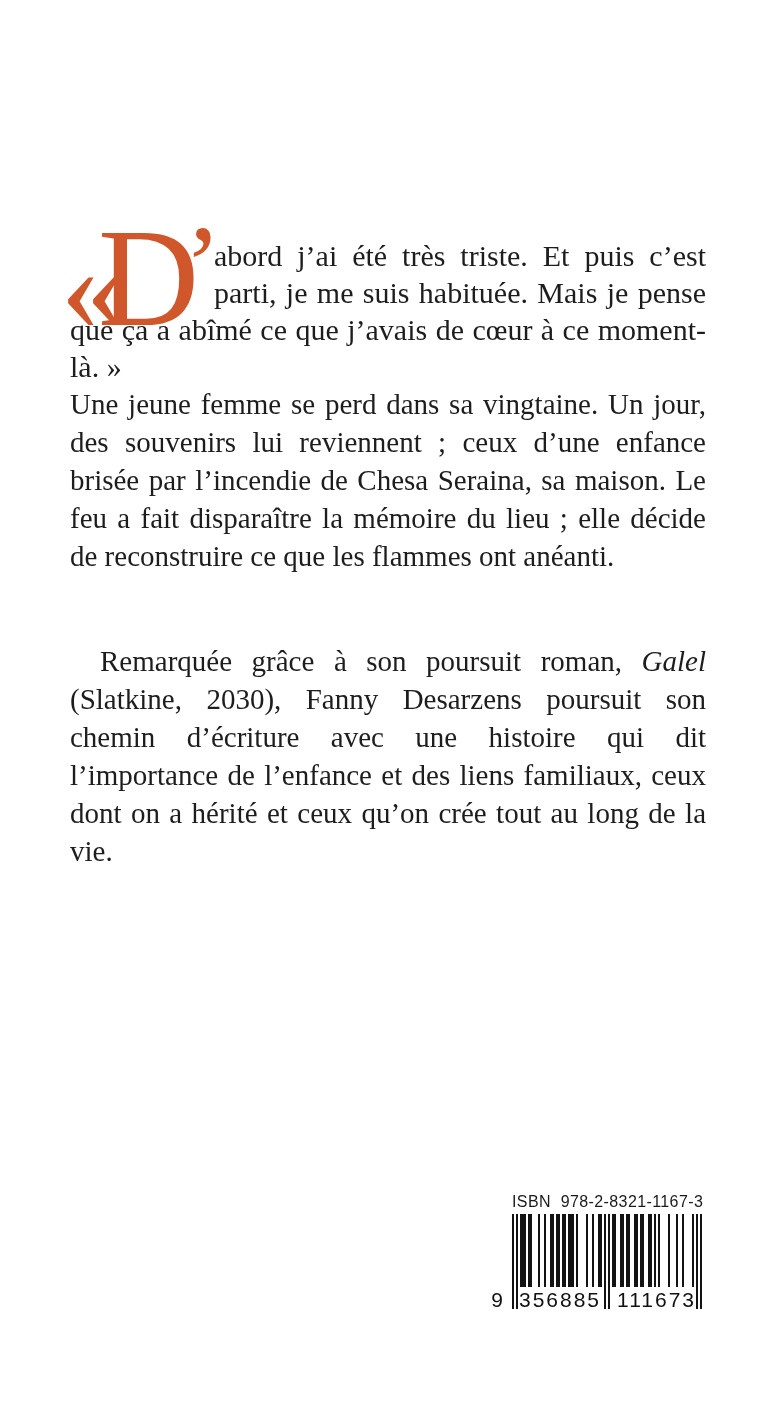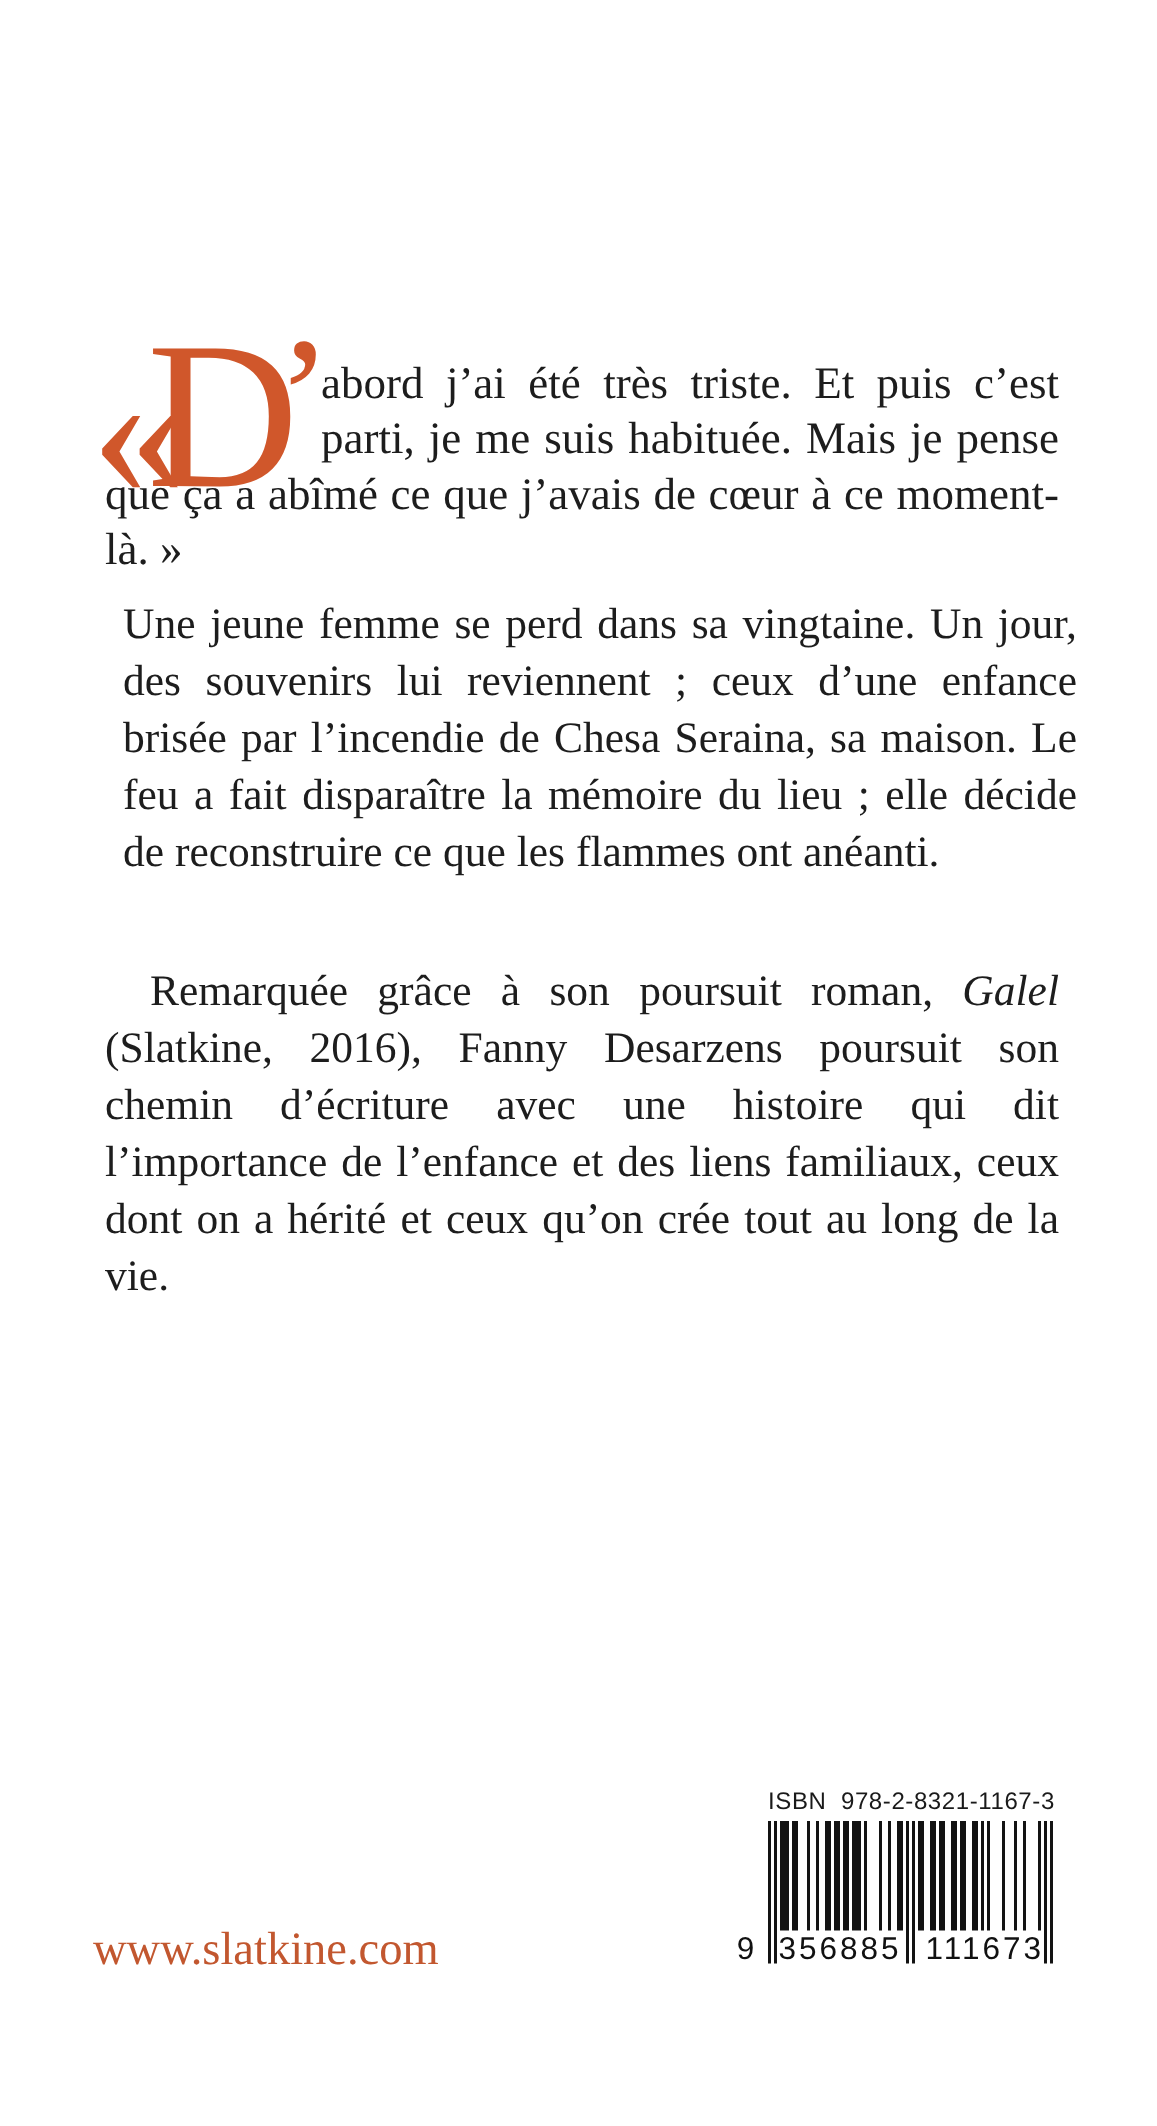--- a/index.html
+++ b/index.html
@@ -56,21 +56,21 @@
     font-size: 112px;
     line-height: 1;
   }
 
   
   .synopsis {
     position: absolute;
     top: 385px;
     left: 70px;
     width: 636px;
-    margin: 12px;
+    margin: 0;
     font-size: 29px;
     line-height: 38px;
     text-align: justify;
   }
   .author-note {
     position: absolute;
     top: 642px;
     left: 70px;
     width: 636px;
     margin: 0;
@@ -155,24 +155,23 @@
   <p class="quote">
     <span class="dropcap-wrap">
         <span class="dc-guillemet">«</span>
         <span class="dc-letter">D</span>
         <span class="dc-apos">’</span>
       </span><span>abord j’ai été très triste. Et puis c’est parti, je me suis habituée. Mais je pense que ça a abîmé ce que j’avais de cœur à ce moment-là.&nbsp;»</span>
   </p>
 
   <p class="synopsis">Une jeune femme se perd dans sa vingtaine. Un jour, des souvenirs lui reviennent&nbsp;; ceux d’une enfance brisée par l’incendie de Chesa Seraina, sa maison. Le feu a fait disparaître la mémoire du lieu&nbsp;; elle décide de reconstruire ce que les flammes ont anéanti.</p>
 
-  <p class="author-note"><span>Remarquée grâce à son poursuit roman, </span><span class="book-title-italic">Galel</span><span> (Slatkine, 2016), Fanny Desarzens poursuit son chemin d’écriture avec une histoire qui dit l’importance de l’enfance et des liens familiaux, ceux dont on a hérité et ceux qu’on crée tout au long de la vie.</span></p>
-
-
-  <p class="website">www.slatkine.com</p>
+  <p class="author-note"><span>Remarquée grâce à son poursuit roman, </span><span class="book-title-italic">Galel</span><span> (Slatkine, 2030), Fanny Desarzens poursuit son chemin d’écriture avec une histoire qui dit l’importance de l’enfance et des liens familiaux, ceux dont on a hérité et ceux qu’on crée tout au long de la vie.</span></p>
+
+
 
   <div class="barcode-block">
     <span class="isbn-label">ISBN&nbsp;&nbsp;978-2-8321-1167-3</span>
     <div class="bars">
       <span class="bc-digit bc-first">9</span>
       <span class="bc-group bc-g1">356885</span>
       <span class="bc-group bc-g2">111673</span>
     <div class="bar guard" style="left: 24px;"></div>
         <div class="bar guard" style="left: 28px;"></div>
         <div class="bar" style="left: 32px;"></div>

